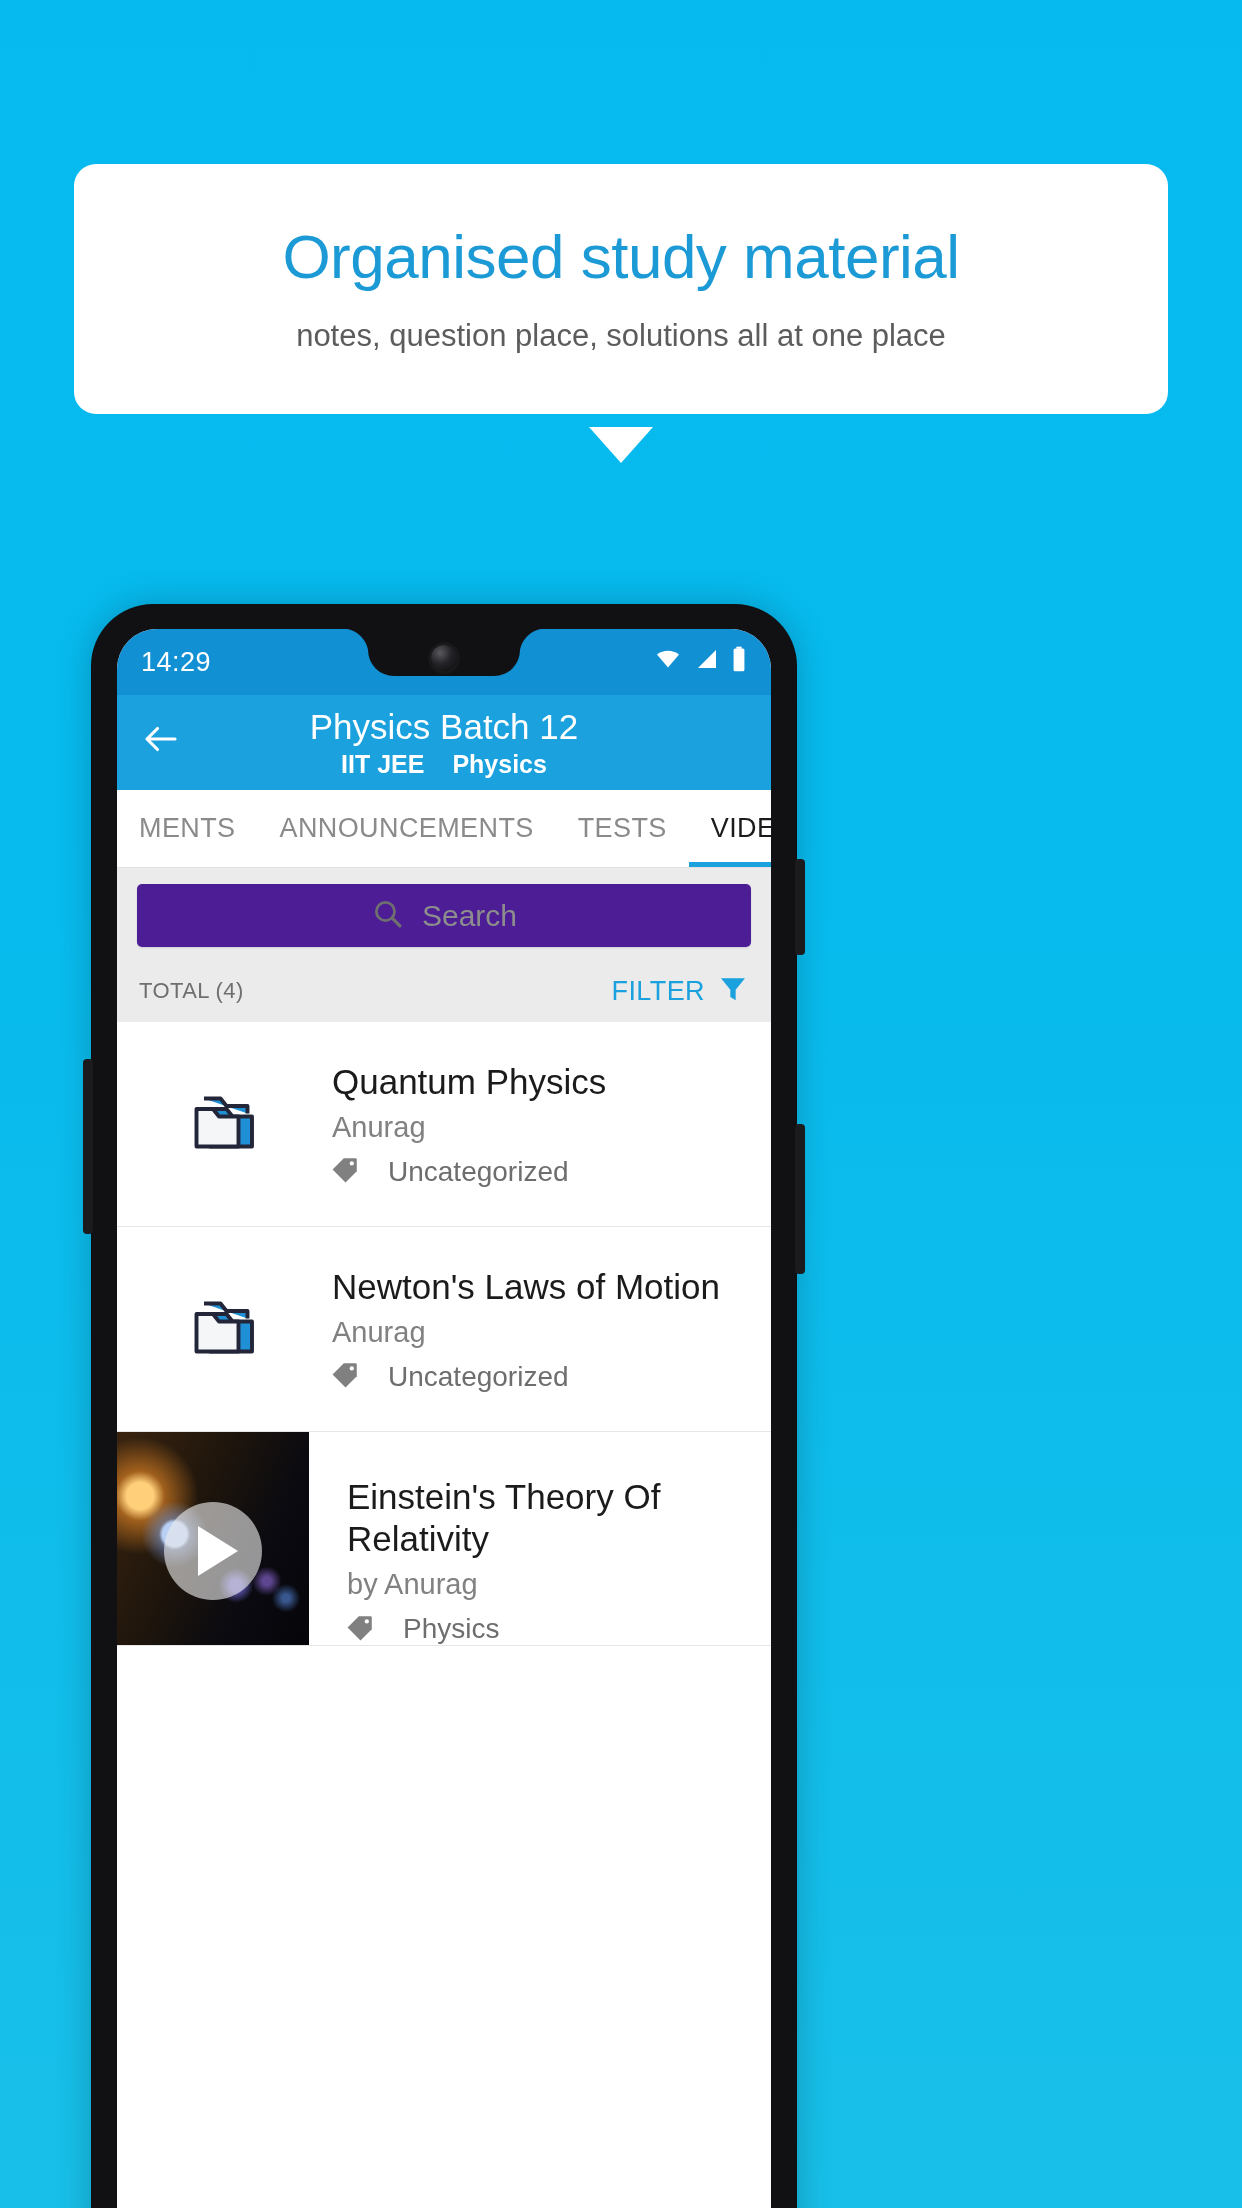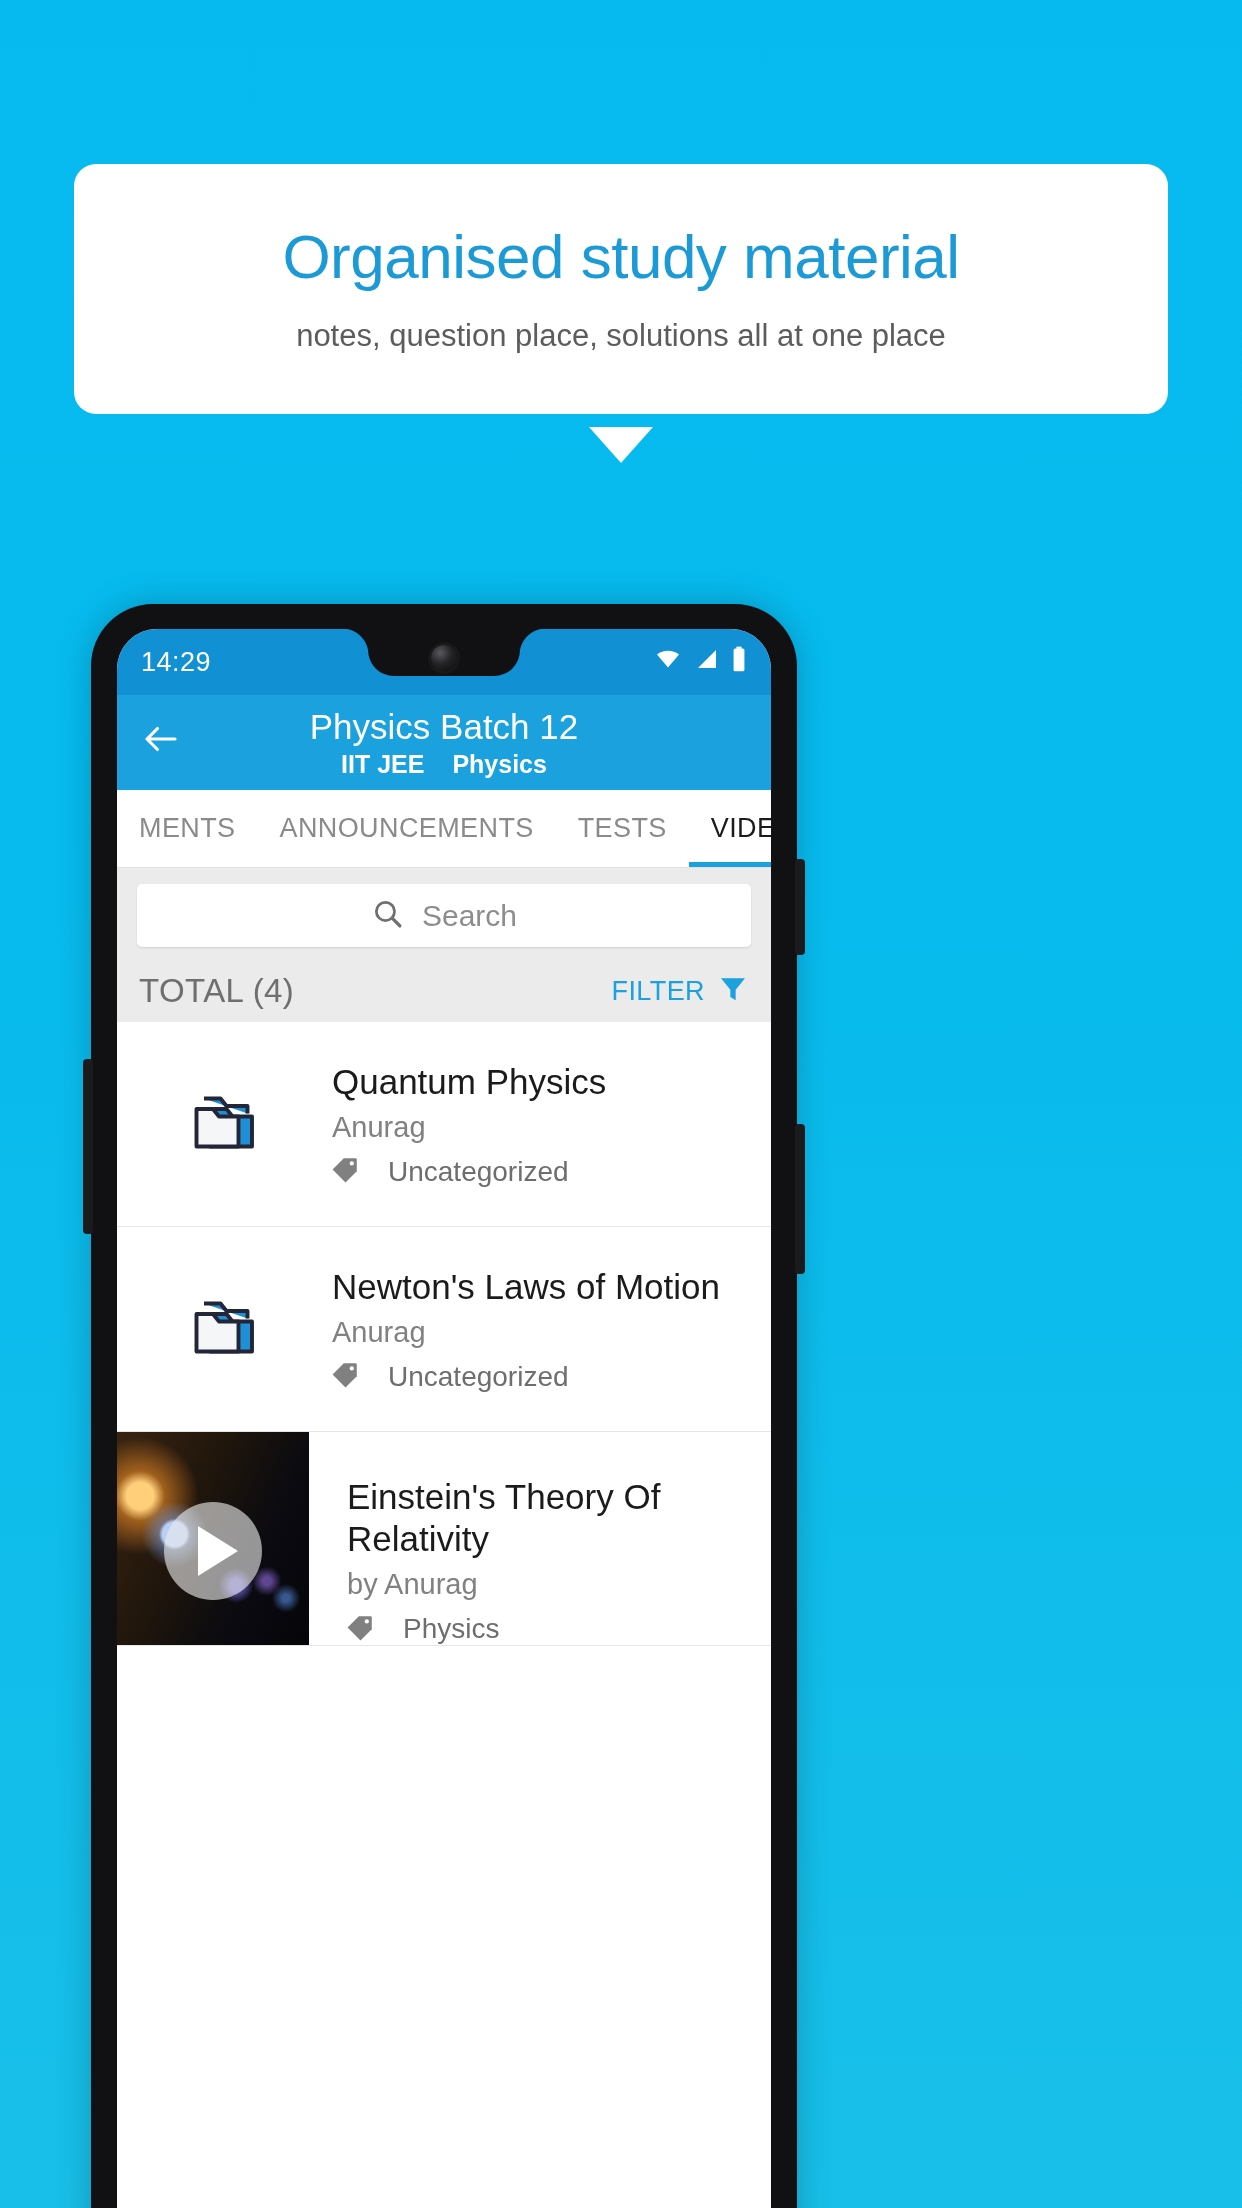--- a/index.html
+++ b/index.html
@@ -149,36 +149,36 @@
     flex:0 0 auto;
   }
   .tab.active { color:#1b1b1b; }
   .tab.active::after{
     content:""; position:absolute; left:0;right:0;bottom:0;height:5px;background:#1aa1de;
   }
 
   
   #search-wrap { background:#ebebeb; padding:16px 20px 13px; }
   #search-box {
-    background:#ffffff; border-radius:5px;
+    background:#4c1d95; border-radius:5px;
     height:63px;
     display:flex;align-items:center;justify-content:center;
     gap:18px;
     box-shadow:0 1px 2px rgba(0,0,0,.12);
   }
   #search-placeholder { color:#8d8d8d; font-size:30px;}
 
   
   #meta-row {
     background:#ebebeb;
     height:62px;
     display:flex;align-items:center;
     padding:0 22px;
   }
-  #total-label { color:#6f6f6f; font-size:33px; letter-spacing:.4px;}
+  #total-label { color:#6f6f6f; font-size:22px; letter-spacing:.4px;}
   #filter-group { margin-left:auto; display:flex;align-items:center;gap:12px;}
   #filter-label { color:#1aa1de; font-size:27px; letter-spacing:.4px;}
 
   
   .row {
     display:flex; align-items:center;
     background:#fff;
     border-bottom:1px solid #e6e6e6;
     min-height:205px;
     padding:0 0 0 0;

